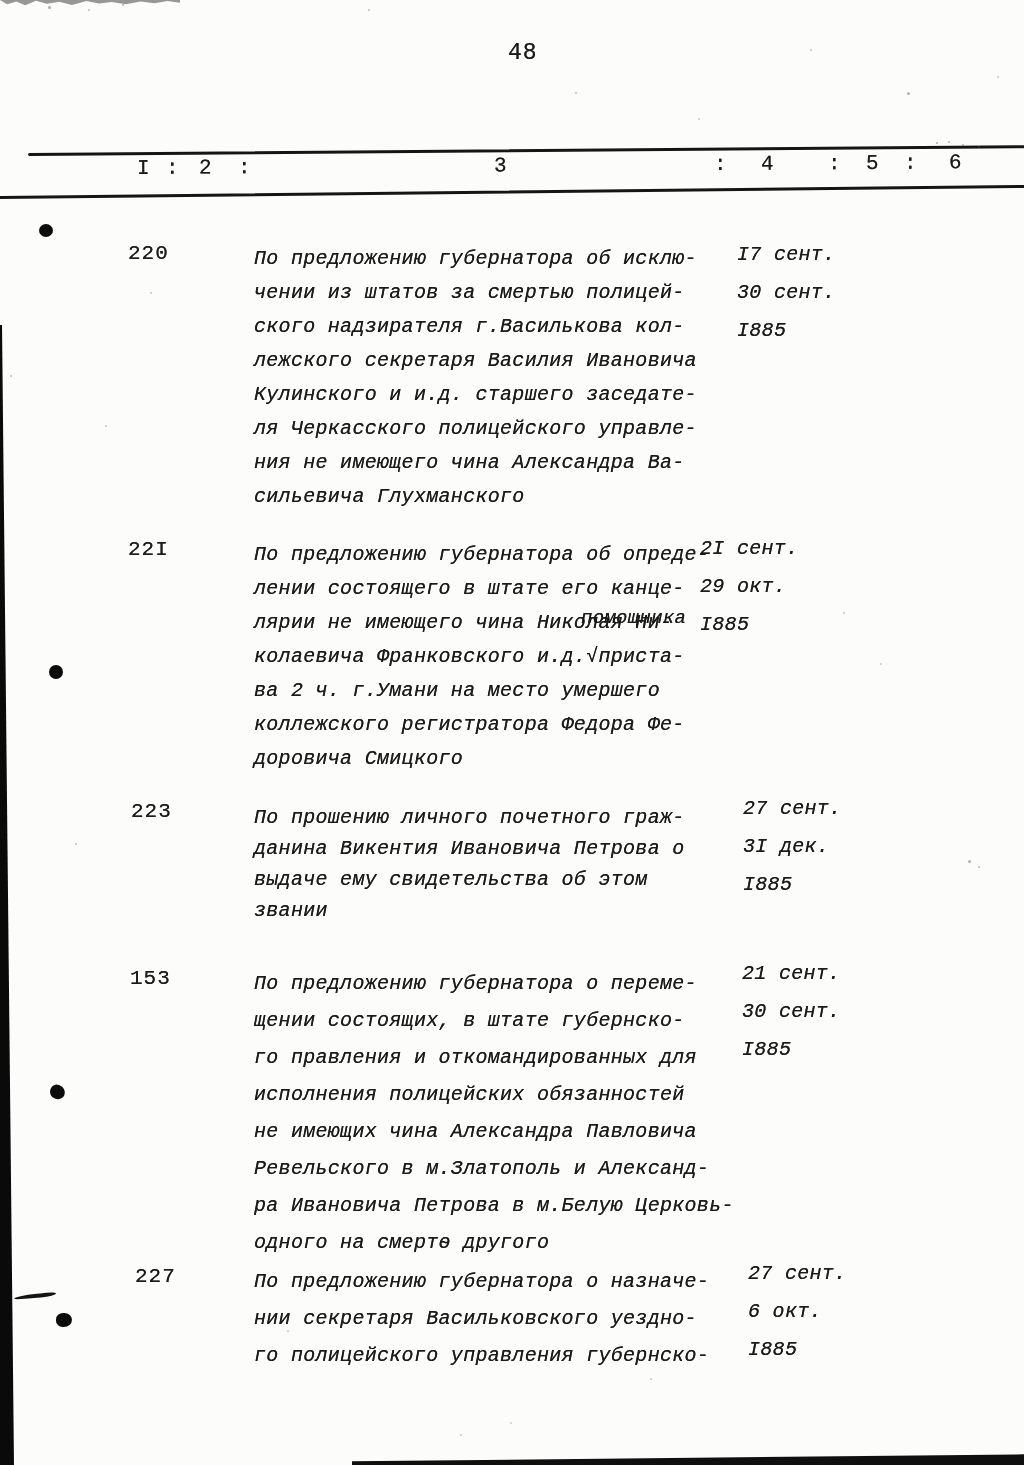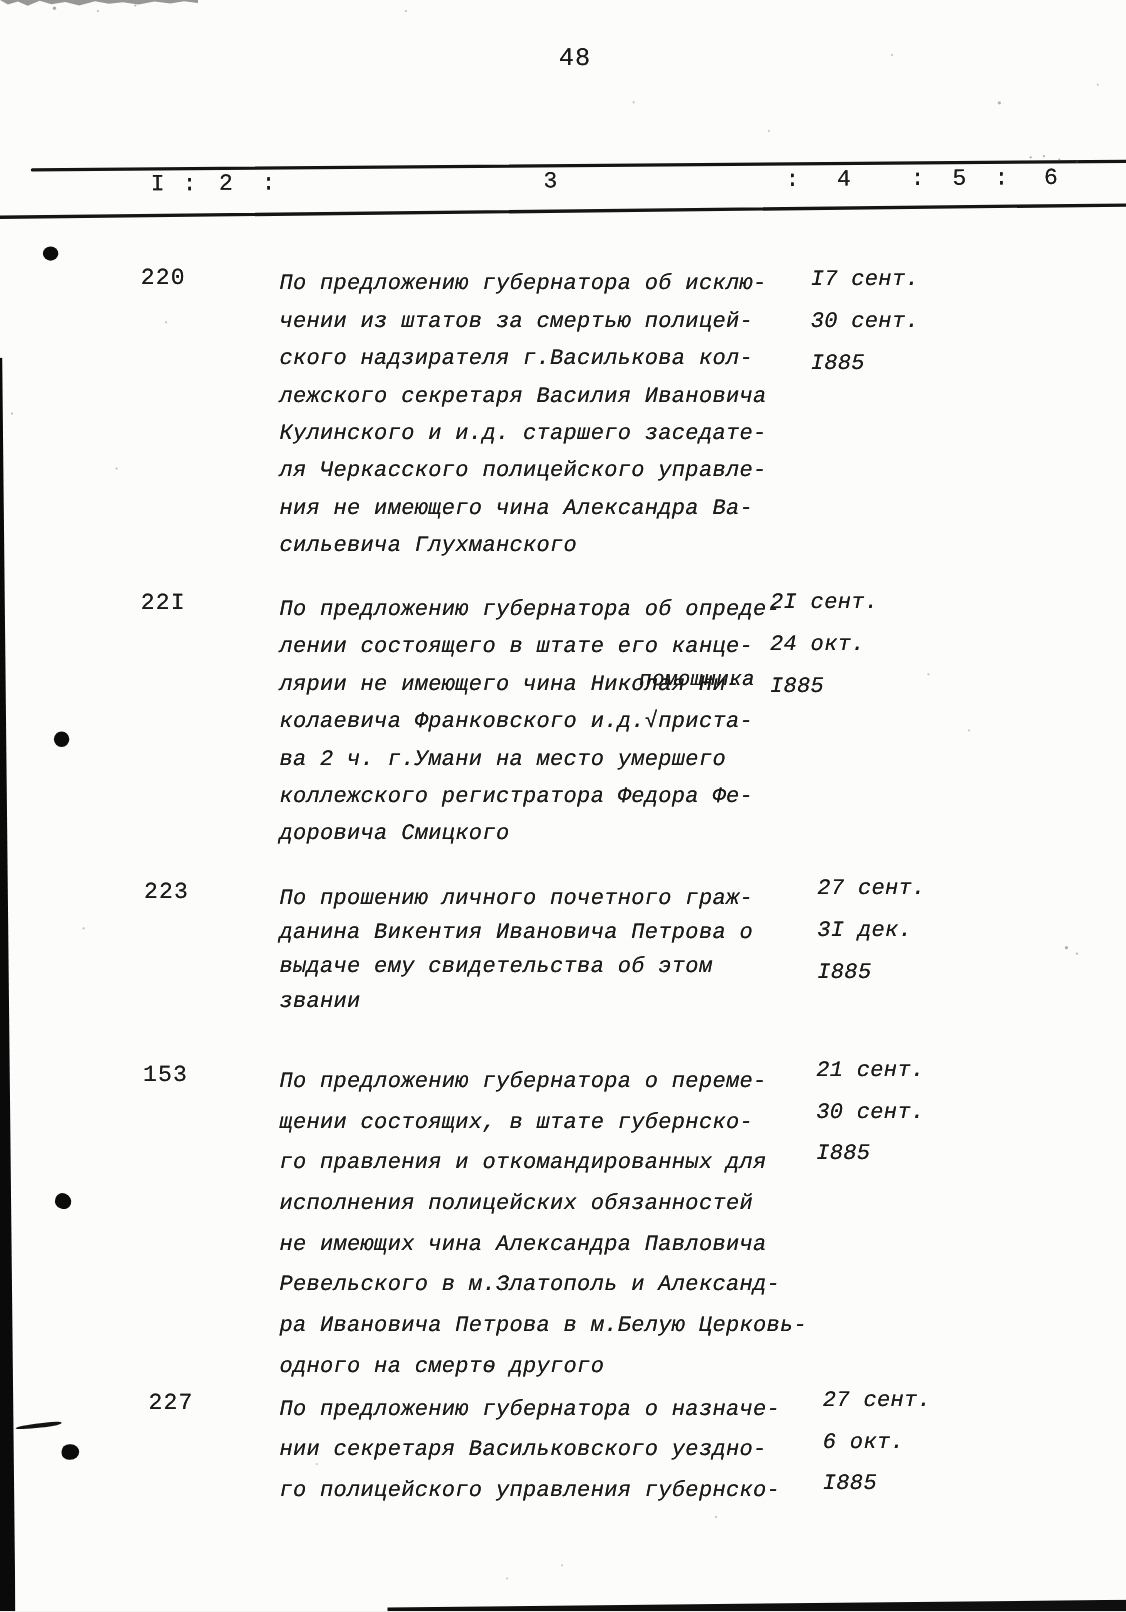--- a/index.html
+++ b/index.html
@@ -95,21 +95,21 @@
       <span>I885</span>
     </div>
   </div>
 
   <div class="entry e221">
     <span class="entry-number">22I</span>
     <div class="entry-text">По предложению губернатора об опреде-<br>лении состоящего в штате его канце-<br>лярии не имеющего чина Николая Ни-<br>колаевича Франковского и.д.√приста-<br>ва 2 ч. г.Умани на место умершего<br>коллежского регистратора Федора Фе-<br>доровича Смицкого</div>
     <span class="insertion" style="position:absolute;left:581px;top:77px;font-size:19px;letter-spacing:.3px;text-shadow:0 0 .55px rgba(0,0,0,.8);font-style:italic;">помощника</span>
     <div class="entry-dates">
       <span>2I сент.</span>
-      <span>24 окт.</span>
+      <span>29 окт.</span>
       <span>I885</span>
     </div>
   </div>
 
   <div class="entry e223">
     <span class="entry-number">223</span>
     <div class="entry-text">По прошению личного почетного граж-<br>данина Викентия Ивановича Петрова о<br>выдаче ему свидетельства об этом<br>звании</div>
     <div class="entry-dates">
       <span>27 сент.</span>
       <span>3I дек.</span>

